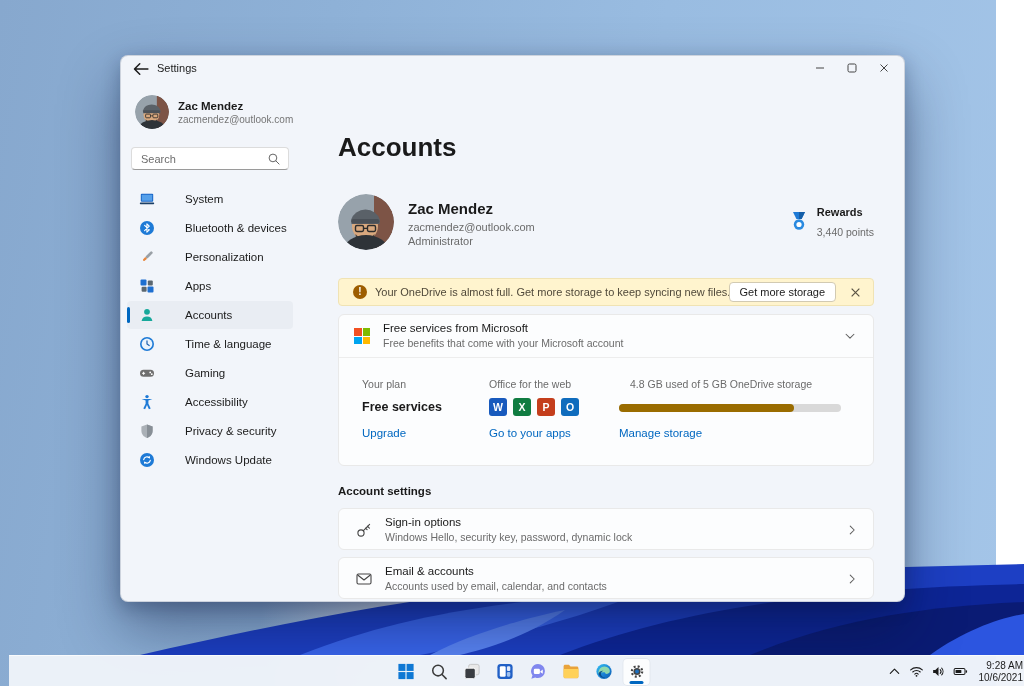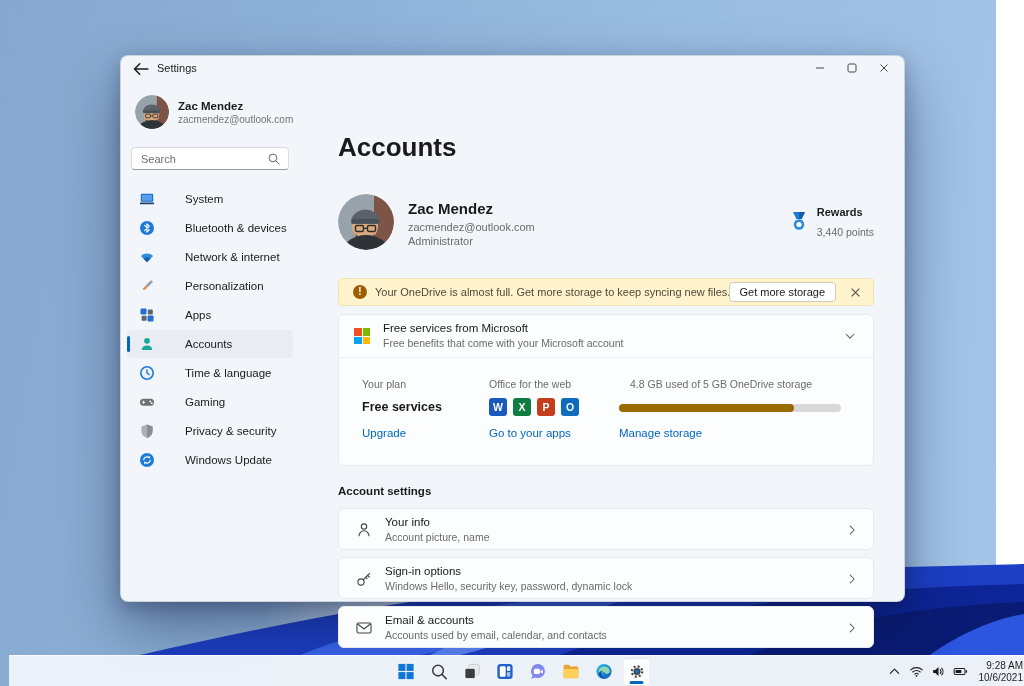--- a/index.html
+++ b/index.html
@@ -203,30 +203,20 @@
                 <circle cx="8" cy="8" r="7" fill="#1e7ad6"></circle>
                 <path d="M5.6 5.3 10.3 9.9 7.9 12.2V3.8l2.4 2.3L5.6 10.7" fill="none" stroke="#fff" stroke-width="1.1" stroke-linejoin="round" stroke-linecap="round"></path>
               </svg>
             </span>
             <span class="nav-label">Bluetooth &amp; devices</span>
           </div>
           <div class="nav-item">
             <span class="nav-pill"></span>
             <span class="nav-ico">
               <svg viewBox="0 0 16 16">
-                <path d="M8 13.2 1.9 7.1a8.6 8.6 0 0 1 12.2 0Z" fill="#2e8ee0"></path>
-                <path d="M8 13.2 4.5 9.7a4.9 4.9 0 0 1 7 0Z" fill="#185fae"></path>
-              </svg>
-            </span>
-            <span class="nav-label">Network &amp; internet</span>
-          </div>
-          <div class="nav-item">
-            <span class="nav-pill"></span>
-            <span class="nav-ico">
-              <svg viewBox="0 0 16 16">
                 <g transform="rotate(45 8 8)">
                   <rect x="6.6" y="0.6" width="2.8" height="8.6" rx="1.2" fill="#9aa0a6"></rect>
                   <path d="M6.7 9.2h2.6l-.3 3.1c-.2 1.3-1.8 1.3-2 0Z" fill="#e8853c"></path>
                 </g>
               </svg>
             </span>
             <span class="nav-label">Personalization</span>
           </div>
           <div class="nav-item">
             <span class="nav-pill"></span>
@@ -265,20 +255,30 @@
             <span class="nav-pill"></span>
             <span class="nav-ico">
               <svg viewBox="0 0 16 16">
                 <rect x="1" y="4.8" width="14" height="7" rx="3.5" fill="#6f6f6f"></rect>
                 <path d="M4.6 6.8v3M3.1 8.3h3" stroke="#fff" stroke-width="1"></path>
                 <circle cx="11.2" cy="7.4" r=".9" fill="#fff"></circle>
                 <circle cx="12.8" cy="9.2" r=".9" fill="#fff"></circle>
               </svg>
             </span>
             <span class="nav-label">Gaming</span>
+          </div>
+          <div class="nav-item">
+            <span class="nav-pill"></span>
+            <span class="nav-ico">
+              <svg viewBox="0 0 16 16" fill="#1e7ad6">
+                <circle cx="8" cy="2.6" r="1.7"></circle>
+                <path d="M2.6 5.1h10.8l-4 1.4v3.2l2.3 4.8-1.8.8L8 11l-1.9 4.3-1.8-.8 2.3-4.8V6.5Z"></path>
+              </svg>
+            </span>
+            <span class="nav-label">Accessibility</span>
           </div>
           <div class="nav-item">
             <span class="nav-pill"></span>
             <span class="nav-ico">
               <svg viewBox="0 0 16 16">
                 <path d="M8 1.4 13.6 3.4v4.4c0 3.6-2.3 6.1-5.6 7.2-3.3-1.1-5.6-3.6-5.6-7.2V3.4Z" fill="#aab0b6"></path>
                 <path d="M8 1.4 13.6 3.4v4.4c0 3.6-2.3 6.1-5.6 7.2Z" fill="#888f96"></path>
               </svg>
             </span>
             <span class="nav-label">Privacy &amp; security</span>
@@ -382,33 +382,20 @@
           <a class="fs-link" style="left:150px">Go to your apps</a>
           <a class="fs-link" style="left:280px">Manage storage</a>
         </div>
       </div>
 
       <div class="section-heading">Account settings</div>
       <div class="settings-rows" id="settings-rows">
           <div class="card set-row">
             <span class="set-ico">
               <svg viewBox="0 0 18 18">
-                <circle cx="9" cy="5.6" r="2.7" fill="none" stroke="#444" stroke-width="1.1"></circle>
-                <path d="M4 14.8a5 5 0 0 1 10 0" fill="none" stroke="#444" stroke-width="1.1" stroke-linecap="round"></path>
-              </svg>
-            </span>
-            <span class="set-title">Your info</span>
-            <span class="set-sub">Account picture, name</span>
-            <span class="set-chev"><svg viewBox="0 0 16 16">
-                <path d="M6 3.5 10.5 8 6 12.5" fill="none" stroke="#5f5f5f" stroke-width="1.2" stroke-linecap="round" stroke-linejoin="round"></path>
-              </svg></span>
-          </div>
-          <div class="card set-row">
-            <span class="set-ico">
-              <svg viewBox="0 0 18 18">
                 <circle cx="6" cy="12" r="3.1" fill="none" stroke="#444" stroke-width="1.1"></circle>
                 <path d="M8.4 9.6 14.6 3.4M12.4 5.2l2 2M10.5 7.1l1.6 1.6" fill="none" stroke="#444" stroke-width="1.1" stroke-linecap="round"></path>
               </svg>
             </span>
             <span class="set-title">Sign-in options</span>
             <span class="set-sub">Windows Hello, security key, password, dynamic lock</span>
             <span class="set-chev"><svg viewBox="0 0 16 16">
                 <path d="M6 3.5 10.5 8 6 12.5" fill="none" stroke="#5f5f5f" stroke-width="1.2" stroke-linecap="round" stroke-linejoin="round"></path>
               </svg></span>
           </div>

